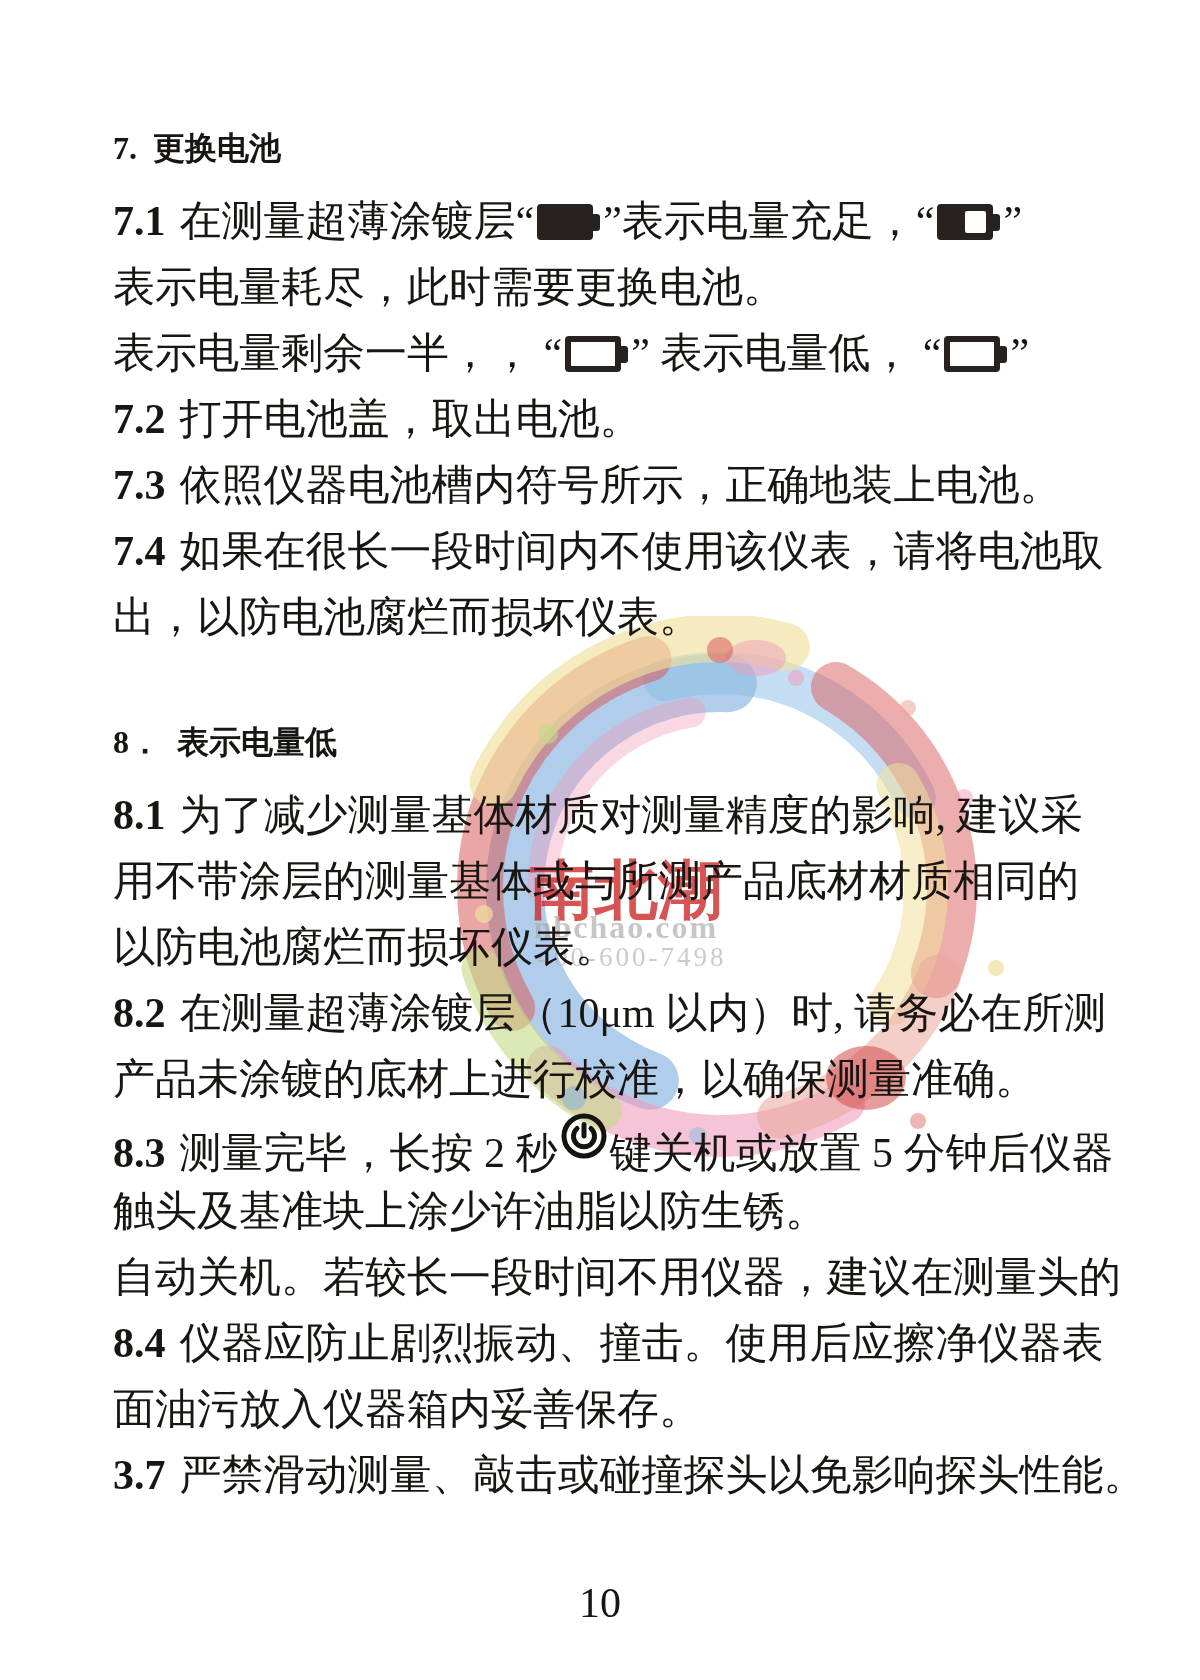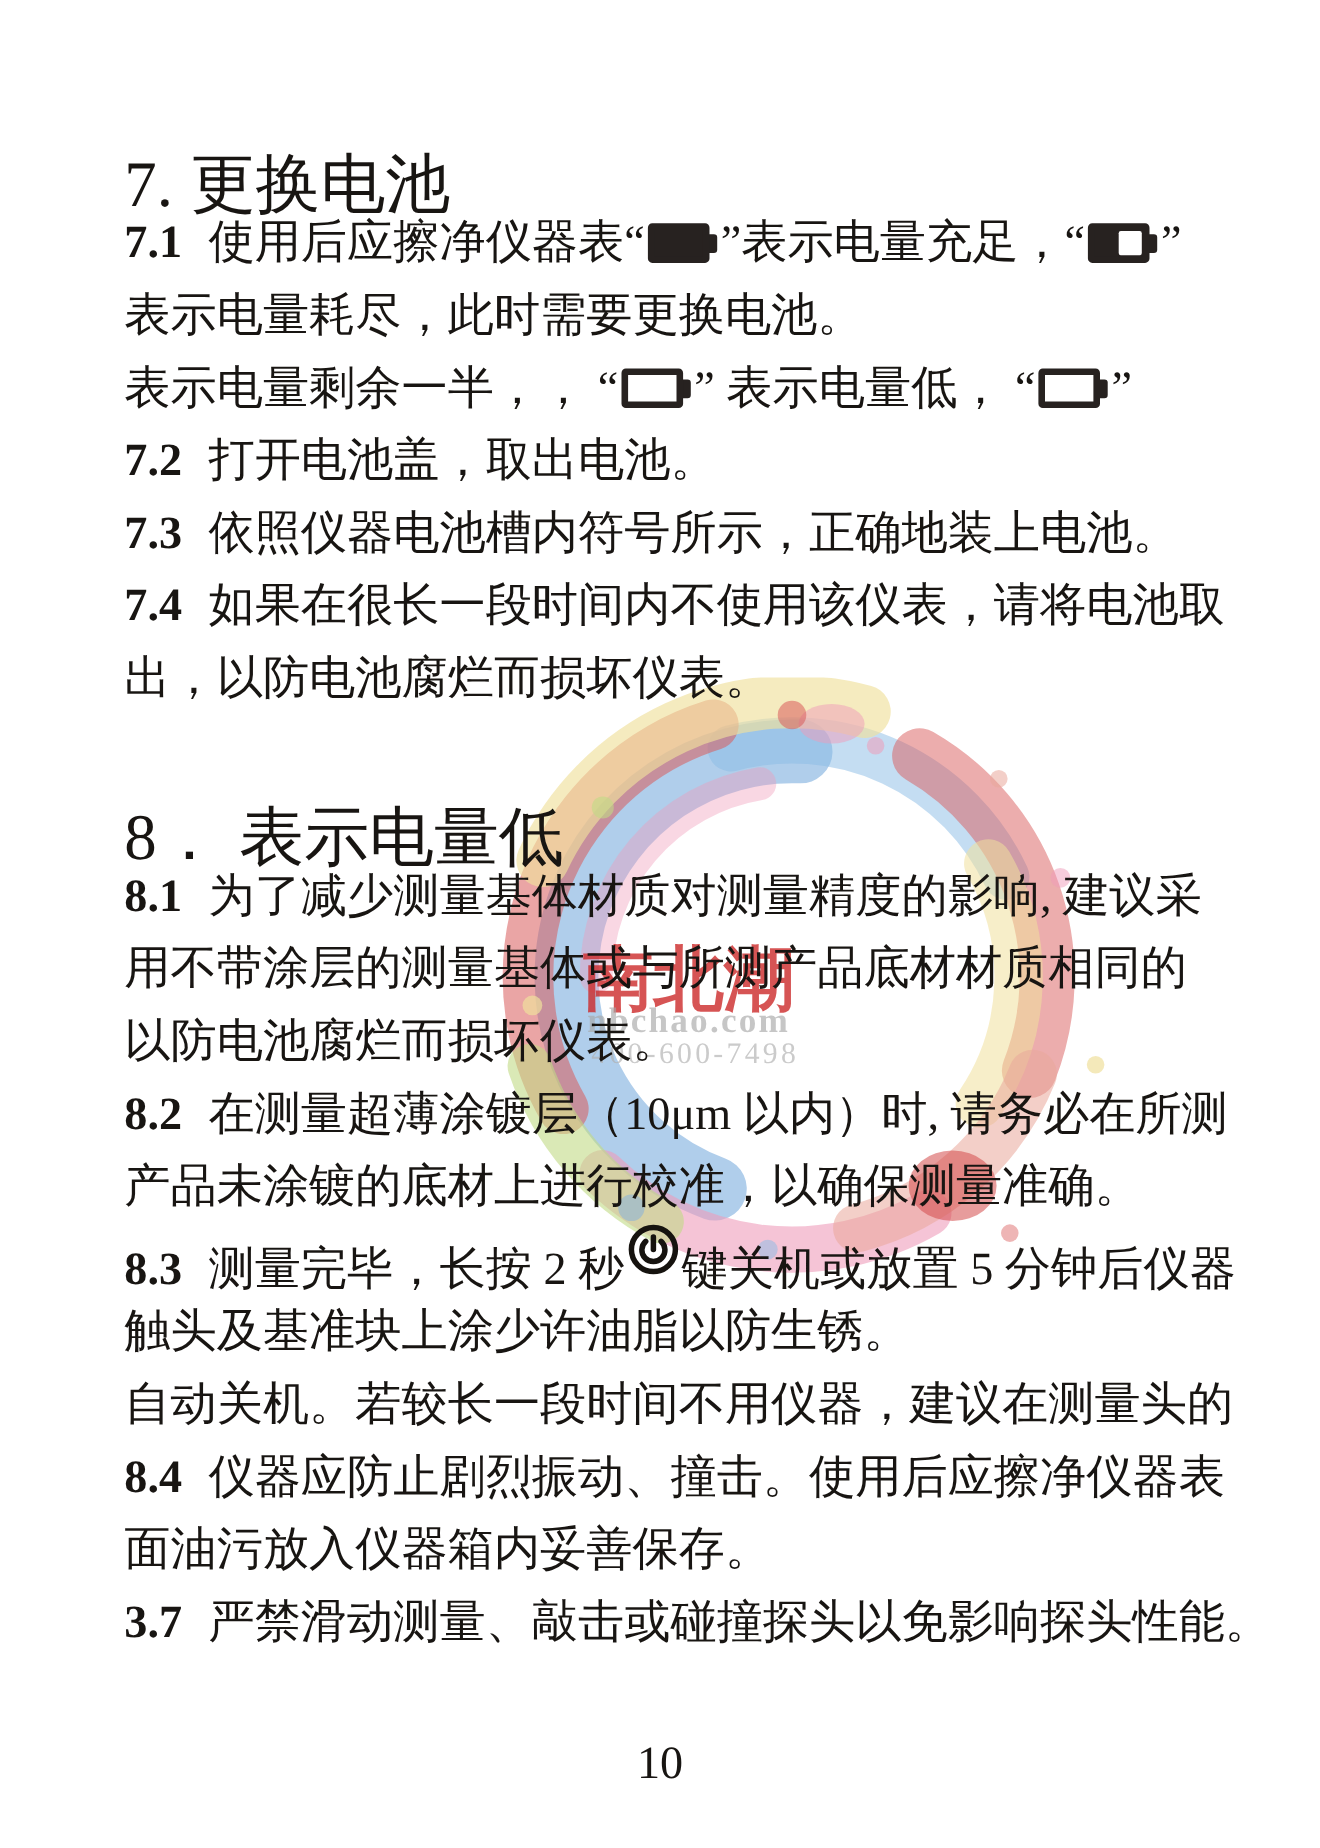--- a/index.html
+++ b/index.html
@@ -7,23 +7,23 @@
     position:relative;width:1200px;height:1680px;background:#ffffff;overflow:hidden;
     font-family:"Liberation Serif","DejaVu Serif",serif;color:#181512;
   }
   
   .watermark{position:absolute;left:398px;top:616px;z-index:0;}
   .watermark text{font-family:"Liberation Serif","DejaVu Serif",serif;}
   
   .content{position:absolute;left:113px;top:122px;width:990px;z-index:1;}
   .line{font-size:42px;line-height:66px;height:66px;white-space:nowrap;}
   .spacer{height:66px;}
-  .heading{font-family:"Liberation Sans","DejaVu Sans",sans-serif;font-weight:normal;font-size:59px;line-height:90px;height:66px;white-space:nowrap;}
+  .heading{font-family:"Liberation Sans","DejaVu Sans",sans-serif;font-weight:bold;font-size:32px;line-height:52px;height:66px;white-space:nowrap;}
   .heading .hnum{font-family:"Liberation Serif","DejaVu Serif",serif;margin-right:16px;}
-  .num{font-weight:bold;margin-right:24px;}
+  .num{font-weight:bold;margin-right:14px;}
   
   .batt{display:inline-flex;align-items:center;vertical-align:-5px;margin:0 3px;}
   .cell{display:inline-block;width:56px;height:36px;border:6px solid #272220;border-radius:4px;background:#ffffff;box-sizing:border-box;position:relative;}
   .cell.full{background:#272220;}
   .cell.half{background:#272220;}
   .cell.half::after{content:"";position:absolute;right:1px;top:1px;width:21px;height:22px;background:#ffffff;border-radius:2px;}
   .nub{display:inline-block;width:8px;height:17px;background:#272220;border-radius:0 3px 3px 0;margin-left:-1px;}
   
   .power{vertical-align:7px;margin:0 2px;}
   
@@ -67,21 +67,21 @@
     <text x="234" y="350" text-anchor="middle" font-size="27" letter-spacing="3" fill="#b0b0b0" opacity="0.65">400-600-7498</text>
   </svg>
 
   <div class="content">
 
     <div class="heading">
       <span class="hnum">7.</span><span>更换电池</span>
     </div>
 
     <div class="line">
-      <span class="num">7.1</span><span>使用后应擦净仪器表“</span><span class="batt">
+      <span class="num">7.1</span><span>在测量超薄涂镀层“</span><span class="batt">
           <span class="cell full"></span>
           <span class="nub"></span>
         </span><span>”表示电量充足，“</span><span class="batt">
           <span class="cell half"></span>
           <span class="nub"></span>
         </span><span>”</span>
     </div>
     <div class="line">
       <span>表示电量耗尽，此时需要更换电池。</span>
     </div>

